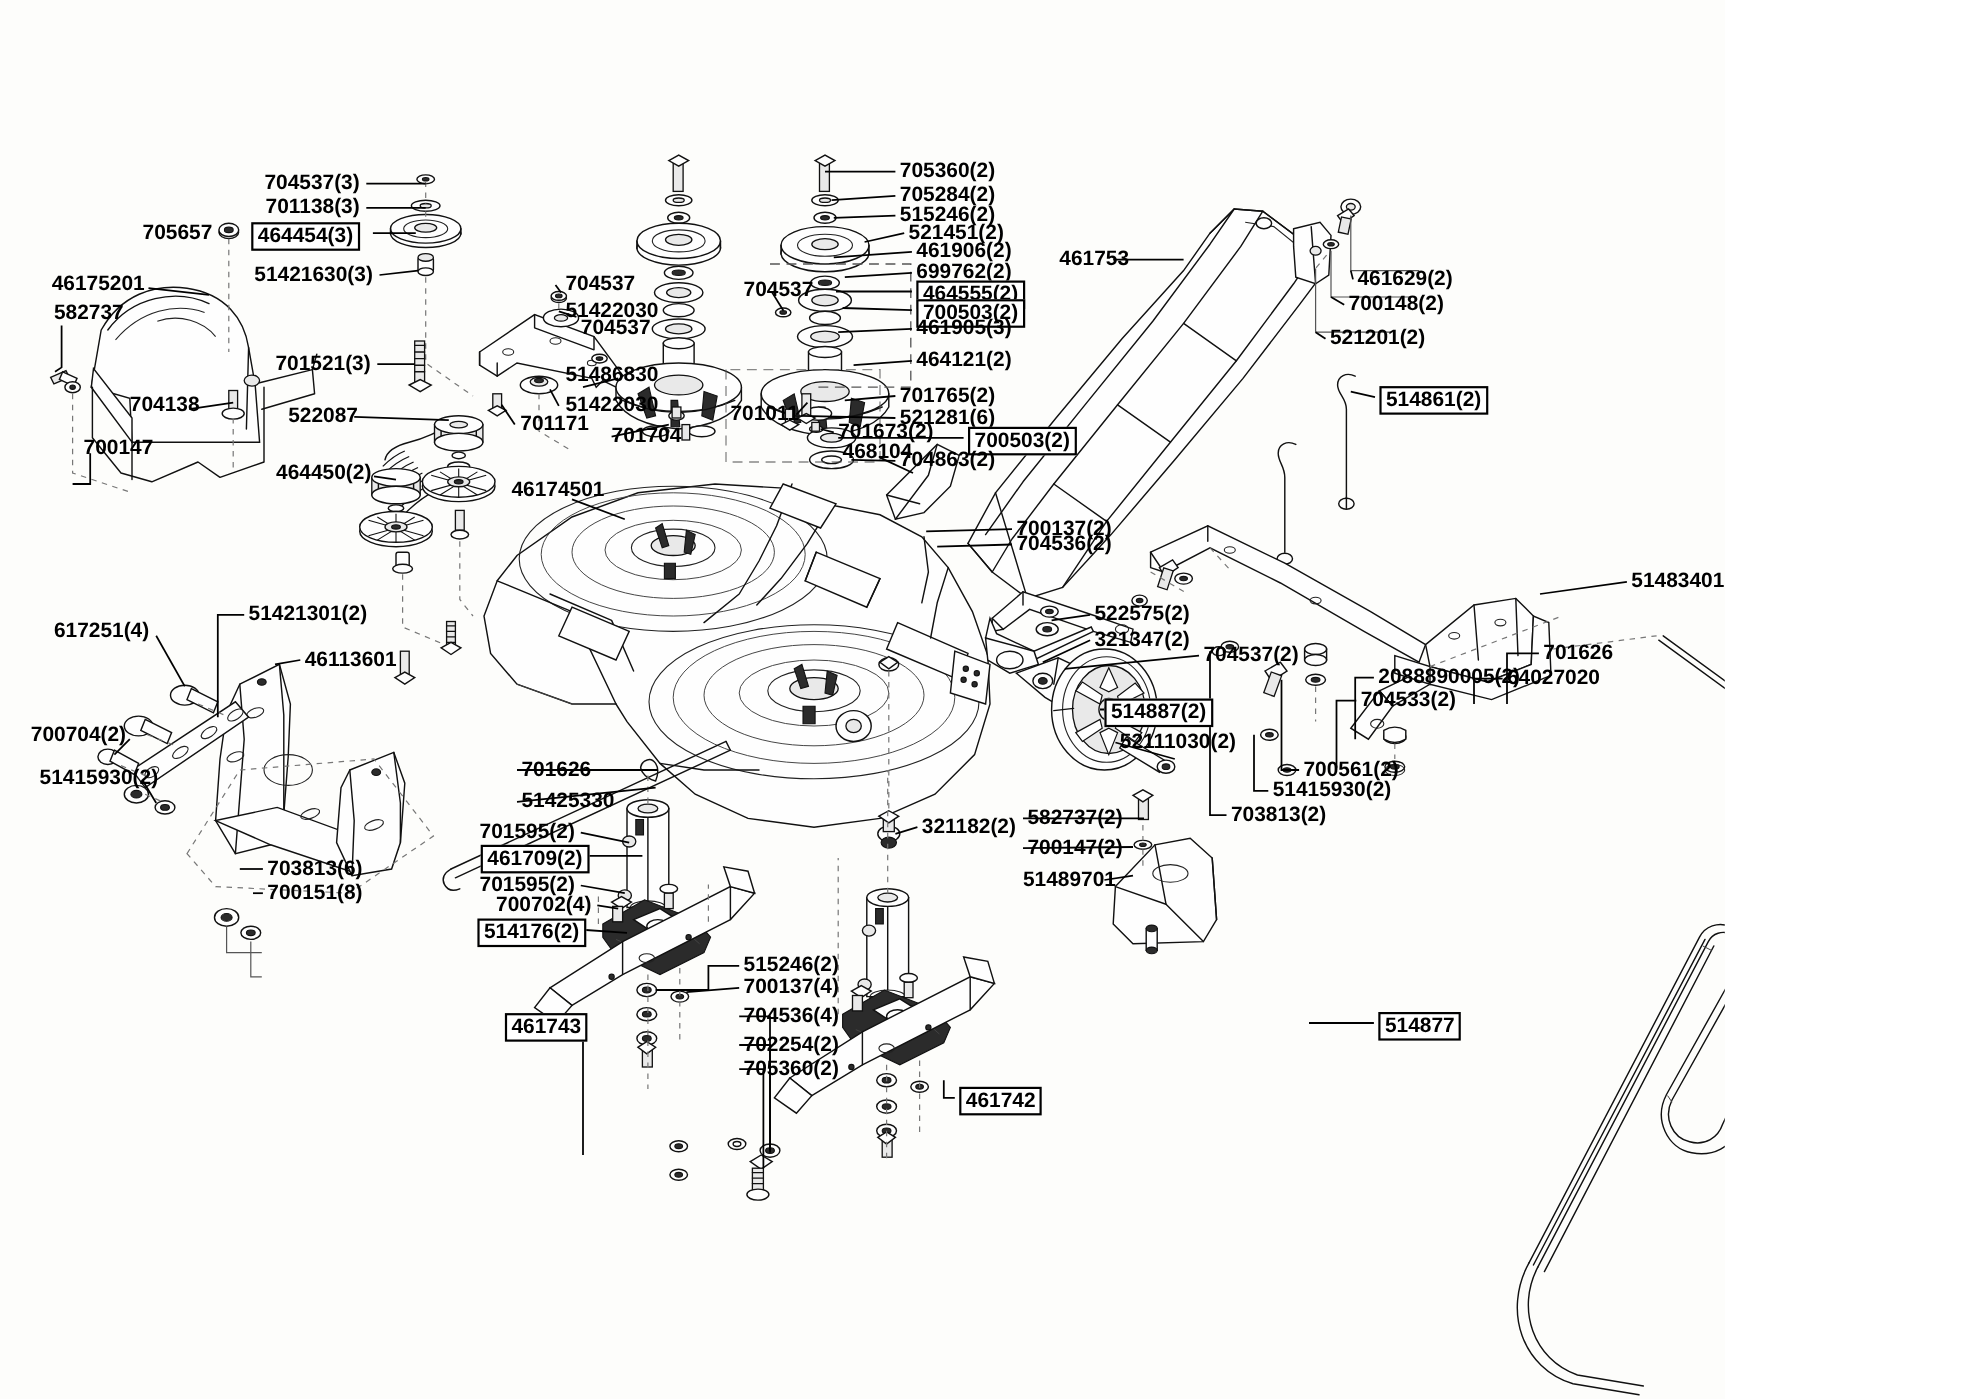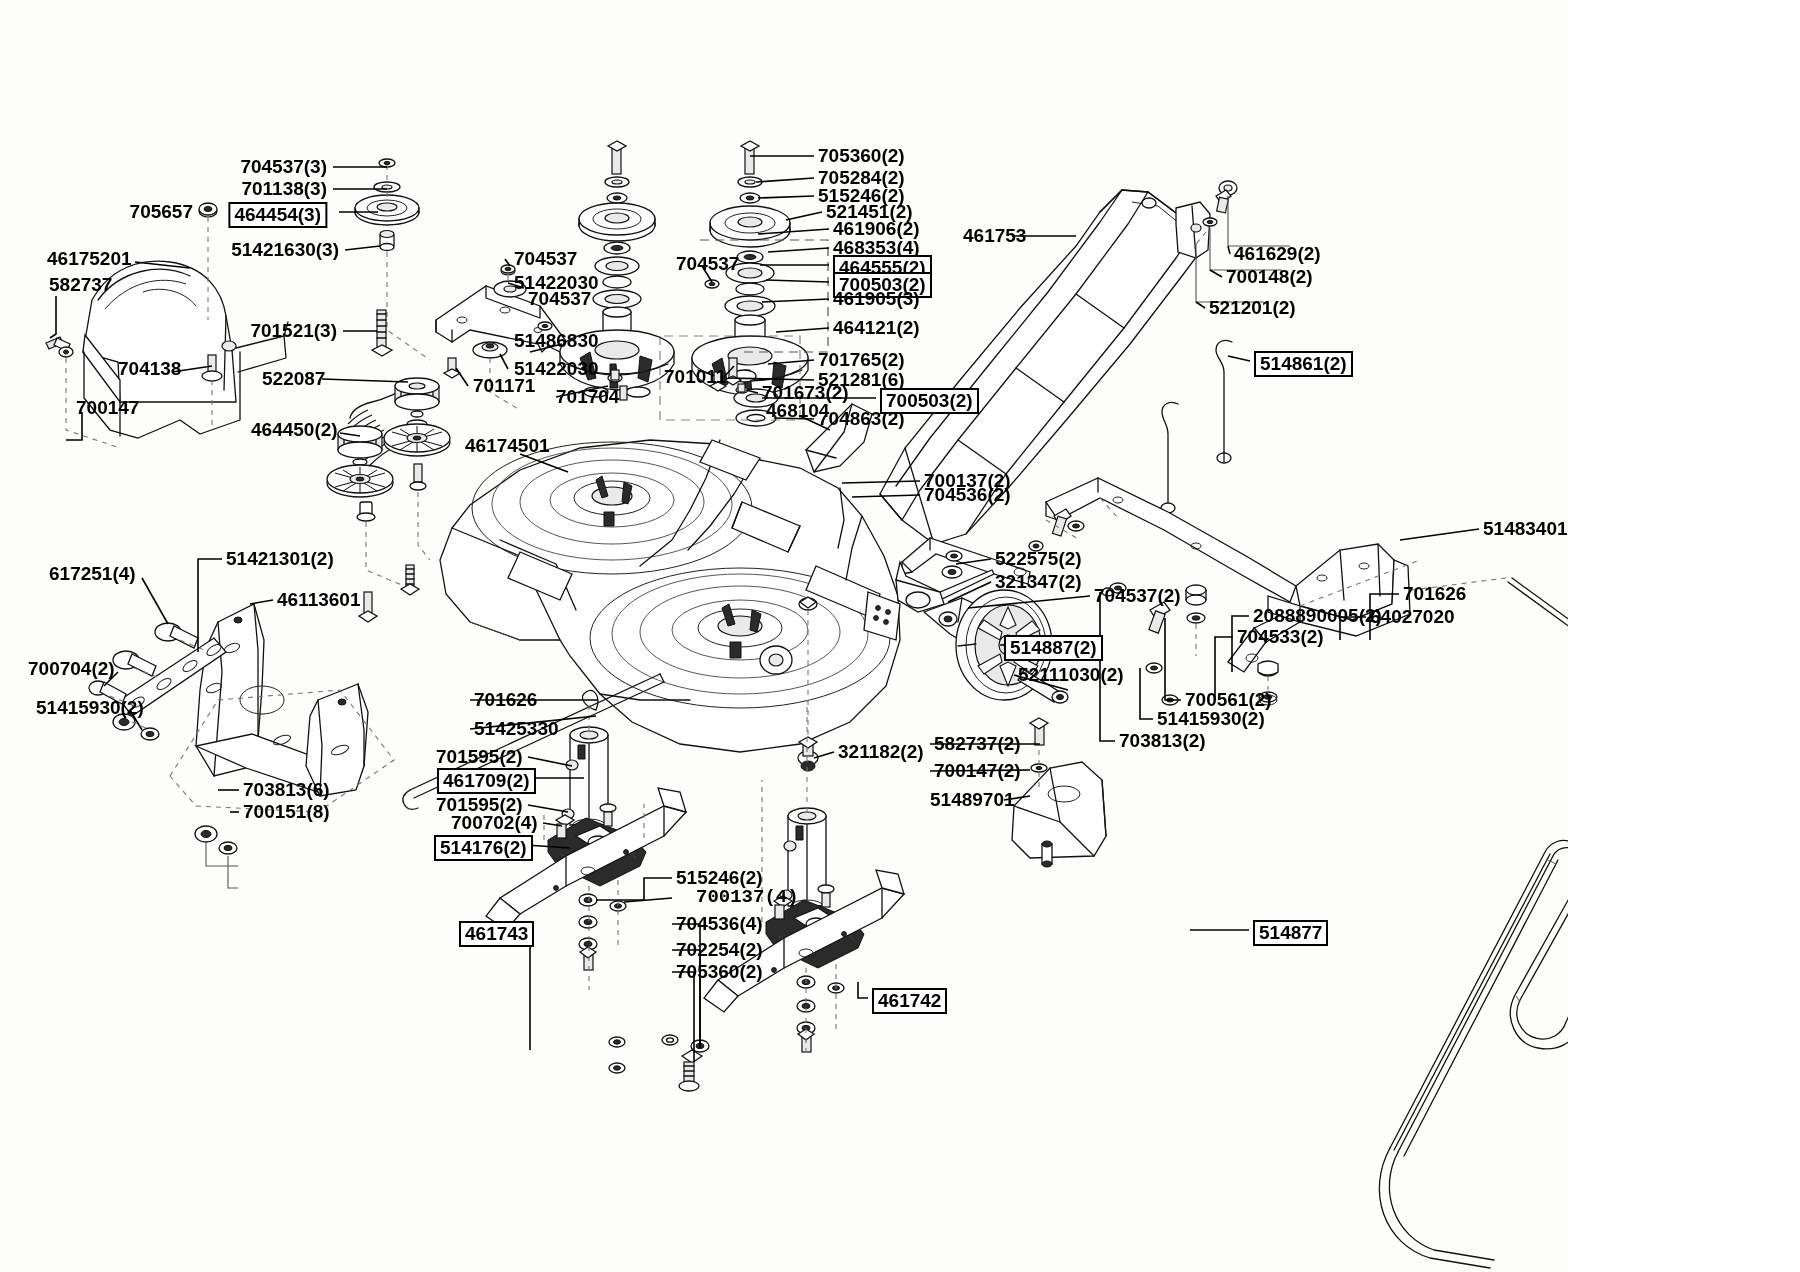--- a/index.html
+++ b/index.html
@@ -814,21 +814,21 @@
       <div class="lbl" style="left: 556px; top: 387px;">701704</div>
       <div class="lbl" style="left: 465px; top: 436px;">46174501</div>
       <div class="lbl" style="left: 676px; top: 254px;">704537</div>
       <div class="lbl" style="left: 664px; top: 367px;">701011</div>
       <div class="lbl" style="left: 762px; top: 383px;">701673(2)</div>
       <div class="lbl" style="left: 818px; top: 146px;">705360(2)</div>
       <div class="lbl" style="left: 818px; top: 168px;">705284(2)</div>
       <div class="lbl" style="left: 818px; top: 186px;">515246(2)</div>
       <div class="lbl" style="left: 826px; top: 202px; text-align: center;">521451(2)</div>
       <div class="lbl" style="left: 833px; top: 219px;">461906(2)</div>
-      <div class="lbl" style="left: 833px; top: 238px;">468353(4)</div>
+      <div class="lbl" style="left: 833px; top: 238px;">699762(2)</div>
       <div class="lbl boxed" style="left: 833px; top: 255px;">464555(2)</div>
       <div class="lbl boxed" style="left: 833px; top: 272px;">700503(2)</div>
       <div class="lbl" style="left: 833px; top: 289px;">461905(3)</div>
       <div class="lbl" style="left: 833px; top: 318px;">464121(2)</div>
       <div class="lbl" style="left: 818px; top: 350px;">701765(2)</div>
       <div class="lbl" style="left: 818px; top: 370px;">521281(6)</div>
       <div class="lbl boxed" style="left: 880px; top: 388px;">700503(2)</div>
       <div class="lbl" style="left: 818px; top: 409px;">704863(2)</div>
       <div class="lbl" style="left: 766px; top: 401px;">468104</div>
       <div class="lbl" style="left: 963px; top: 226px;">461753</div>
@@ -859,21 +859,21 @@
       <div class="lbl" style="left: 243px; top: 780px;">703813(6)</div>
       <div class="lbl" style="left: 243px; top: 802px;">700151(8)</div>
       <div class="lbl" style="left: 474px; top: 690px;">701626</div>
       <div class="lbl" style="left: 474px; top: 719px;">51425330</div>
       <div class="lbl" style="left: 436px; top: 747px;">701595(2)</div>
       <div class="lbl boxed" style="left: 437px; top: 768px;">461709(2)</div>
       <div class="lbl" style="left: 436px; top: 795px;">701595(2)</div>
       <div class="lbl" style="left: 451px; top: 813px;">700702(4)</div>
       <div class="lbl boxed" style="left: 434px; top: 835px;">514176(2)</div>
       <div class="lbl" style="left: 676px; top: 868px;">515246(2)</div>
-      <div class="lbl" style="left: 696px; top: 888px; font-family: Liberation Mono, monospace;">700137(4)</div>
+      <div class="lbl" style="left: 676px; top: 888px;">700137(4)</div>
       <div class="lbl" style="left: 676px; top: 914px;">704536(4)</div>
       <div class="lbl" style="left: 676px; top: 940px;">702254(2)</div>
       <div class="lbl" style="left: 676px; top: 962px;">705360(2)</div>
       <div class="lbl boxed" style="left: 459px; top: 921px; text-align: right;">461743</div>
       <div class="lbl boxed" style="left: 872px; top: 988px;">461742</div>
       <div class="lbl" style="left: 838px; top: 742px;">321182(2)</div>
       <div class="lbl" style="left: 934px; top: 734px;">582737(2)</div>
       <div class="lbl" style="left: 934px; top: 761px;">700147(2)</div>
       <div class="lbl" style="left: 930px; top: 790px;">51489701</div>
       <div class="lbl boxed" style="left: 1253px; top: 920px;">514877</div>

